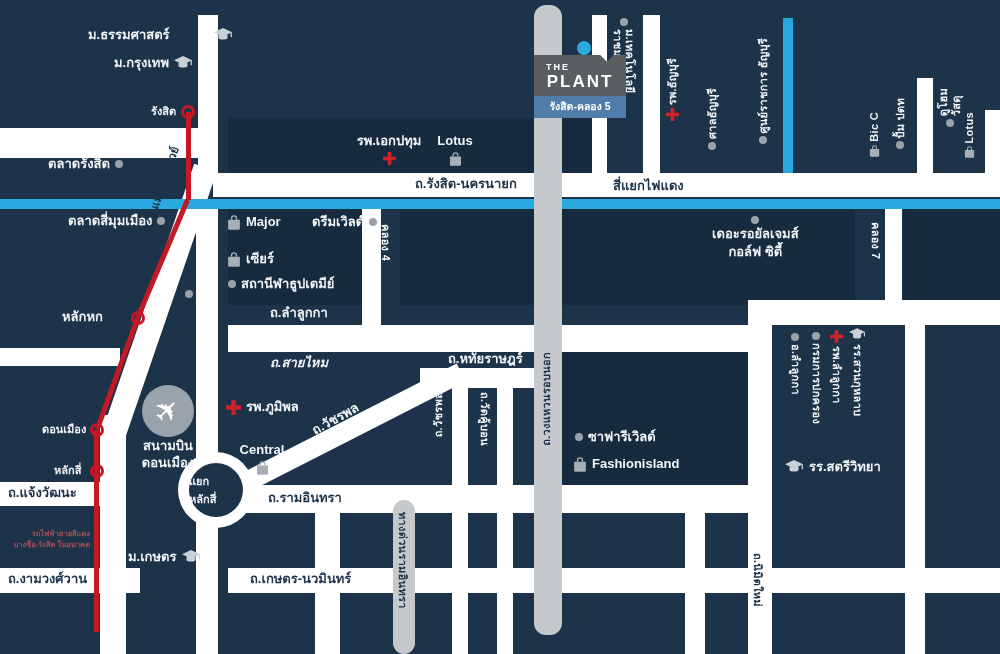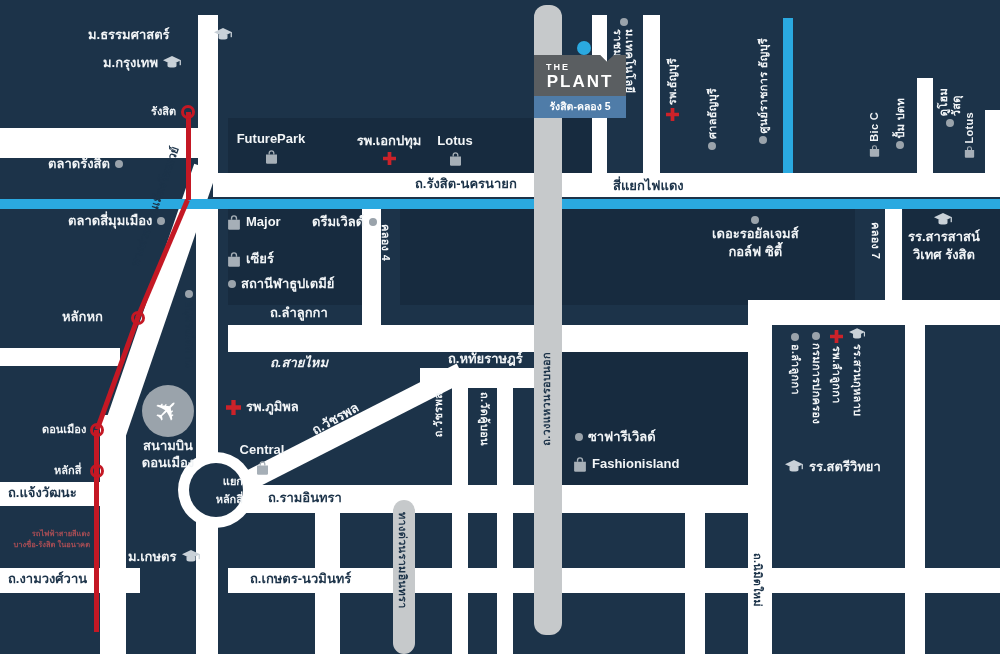--- a/index.html
+++ b/index.html
@@ -23,21 +23,21 @@
   .dot{width:8px;height:8px;border-radius:50%;background:#9aa3ab;display:inline-block;flex:0 0 auto;}
   .icon{display:inline-flex;flex:0 0 auto;}
   .small{font-size:11px;}
   .note{font-size:7.5px;color:#a84e55;font-weight:700;text-align:right;line-height:1.5;}
   .circle-gray{width:52px;height:52px;border-radius:50%;background:#9aa3ab;display:flex;
       align-items:center;justify-content:center;}
   .plane{font-size:30px;color:#fff;transform:rotate(-45deg);font-family:"DejaVu Sans",sans-serif;}
   
   .rb-outer{position:absolute;left:178px;top:452px;width:76px;height:76px;background:#fff;border-radius:50%;}
   .rb-inner{position:absolute;left:189px;top:463px;width:54px;height:54px;background:#1c3349;border-radius:50%;
-      display:flex;flex-direction:column;align-items:flex-end;justify-content:center;font-size:11px;font-weight:700;}
+      display:flex;flex-direction:column;align-items:flex-start;justify-content:center;font-size:11px;font-weight:700;}
   
   #logo{position:absolute;left:497px;top:55px;width:92px;z-index:40;margin-left:37px;}
   #logo .box{background:#5a5e61;color:#fff;padding:7px 0 4px;text-align:center;
       clip-path:polygon(0 0,72% 0,79% 16%,87% 0,100% 0,100% 100%,0 100%);}
   #logo .the{display:block;font-size:9px;letter-spacing:2px;text-align:left;padding-left:12px;font-weight:700;}
   #logo .plant{display:block;font-size:17px;letter-spacing:2px;font-weight:700;}
   #logo .band{background:#4f7ca8;color:#fff;text-align:center;font-size:10.5px;font-weight:700;padding:2px 0 3px;}
   .pin{position:absolute;left:577px;top:41px;width:14px;height:14px;border-radius:50%;background:#2aa9e0;z-index:41;}
   .z1{z-index:1}.z2{z-index:2}.z3{z-index:3}.z4{z-index:4}.z5{z-index:5}.z6{z-index:6}.z7{z-index:10}
 </style>
@@ -147,47 +147,38 @@
   <div class="lm z7" style="left:88px;top:28px;gap:44px;">
     <span>ม.ธรรมศาสตร์</span>
     <span class="icon">
         <svg width="19" height="14" viewBox="0 0 19 14">
           <polygon points="9,0 18,4.2 9,8.4 0,4.2" fill="#c9d1d8"></polygon>
           <path d="M4.5,6.5 h9 v3.6 c0,2 -9,2 -9,0 z" fill="#c9d1d8"></path>
           <rect x="16.6" y="4.2" width="1.3" height="5" fill="#c9d1d8"></rect>
         </svg>
       </span>
   </div>
-  <div class="lm z7" style="left:103px;top:56px;">
+  <div class="lm z7" style="left:114px;top:56px;">
     <span>ม.กรุงเทพ</span>
     <span class="icon">
         <svg width="19" height="14" viewBox="0 0 19 14">
           <polygon points="9,0 18,4.2 9,8.4 0,4.2" fill="#c9d1d8"></polygon>
           <path d="M4.5,6.5 h9 v3.6 c0,2 -9,2 -9,0 z" fill="#c9d1d8"></path>
           <rect x="16.6" y="4.2" width="1.3" height="5" fill="#c9d1d8"></rect>
         </svg>
       </span>
   </div>
   <div class="lm z7" style="left:48px;top:157px;">
     <span>ตลาดรังสิต</span>
     <span class="dot"></span>
   </div>
   <div class="lm z7" style="left:68px;top:214px;">
     <span>ตลาดสี่มุมเมือง</span>
     <span class="dot"></span>
   </div>
-  <div class="lm col z7" style="left:228px;top:132px;width:86px;">
-    <span>FuturePark</span>
-    <span class="icon">
-        <svg width="13" height="14" viewBox="0 0 13 14">
-          <path d="M1,4.5 h11 v8 a1.2,1.2 0 0 1 -1.2,1.2 H2.2 A1.2,1.2 0 0 1 1,12.5 z" fill="#a6afb7"></path>
-          <path d="M4.2,4.5 V3.1 a2.3,2.3 0 0 1 4.6,0 V4.5" fill="none" stroke="#a6afb7" stroke-width="1.3"></path>
-        </svg>
-      </span>
-  </div>
   <div class="lm col z7" style="left:352px;top:134px;width:74px;">
     <span>รพ.เอกปทุม</span>
     <span class="icon">
         <svg width="13" height="13" viewBox="0 0 14 14">
           <path d="M5 0h4v5h5v4h-5v5H5V9H0V5h5z" fill="#cc2229"></path>
         </svg>
       </span>
   </div>
   <div class="lm col z7" style="left:432px;top:134px;width:46px;">
     <span>Lotus</span>
@@ -221,31 +212,20 @@
     <span>เซียร์</span>
   </div>
   <div class="lm z7" style="left:228px;top:277px;">
     <span class="dot"></span>
     <span>สถานีฬาธูปเตมีย์</span>
   </div>
   <div class="lm col z7" style="left:712px;top:216px;">
     <span class="dot"></span>
     <span>เดอะรอยัลเจมส์</span>
     <span>กอล์ฟ ซิตี้</span>
-  </div>
-  <div class="lm col z7" style="left:908px;top:213px;">
-    <span class="icon">
-        <svg width="19" height="14" viewBox="0 0 19 14">
-          <polygon points="9,0 18,4.2 9,8.4 0,4.2" fill="#c9d1d8"></polygon>
-          <path d="M4.5,6.5 h9 v3.6 c0,2 -9,2 -9,0 z" fill="#c9d1d8"></path>
-          <rect x="16.6" y="4.2" width="1.3" height="5" fill="#c9d1d8"></rect>
-        </svg>
-      </span>
-    <span>รร.สารสาสน์</span>
-    <span>วิเทศ รังสิต</span>
   </div>
   <div class="lm z7" style="left:226px;top:400px;">
     <span class="icon">
         <svg width="15" height="15" viewBox="0 0 14 14">
           <path d="M5 0h4v5h5v4h-5v5H5V9H0V5h5z" fill="#cc2229"></path>
         </svg>
       </span>
     <span>รพ.ภูมิพล</span>
   </div>
   <div class="lm col z7" style="left:236px;top:443px;width:52px;">

